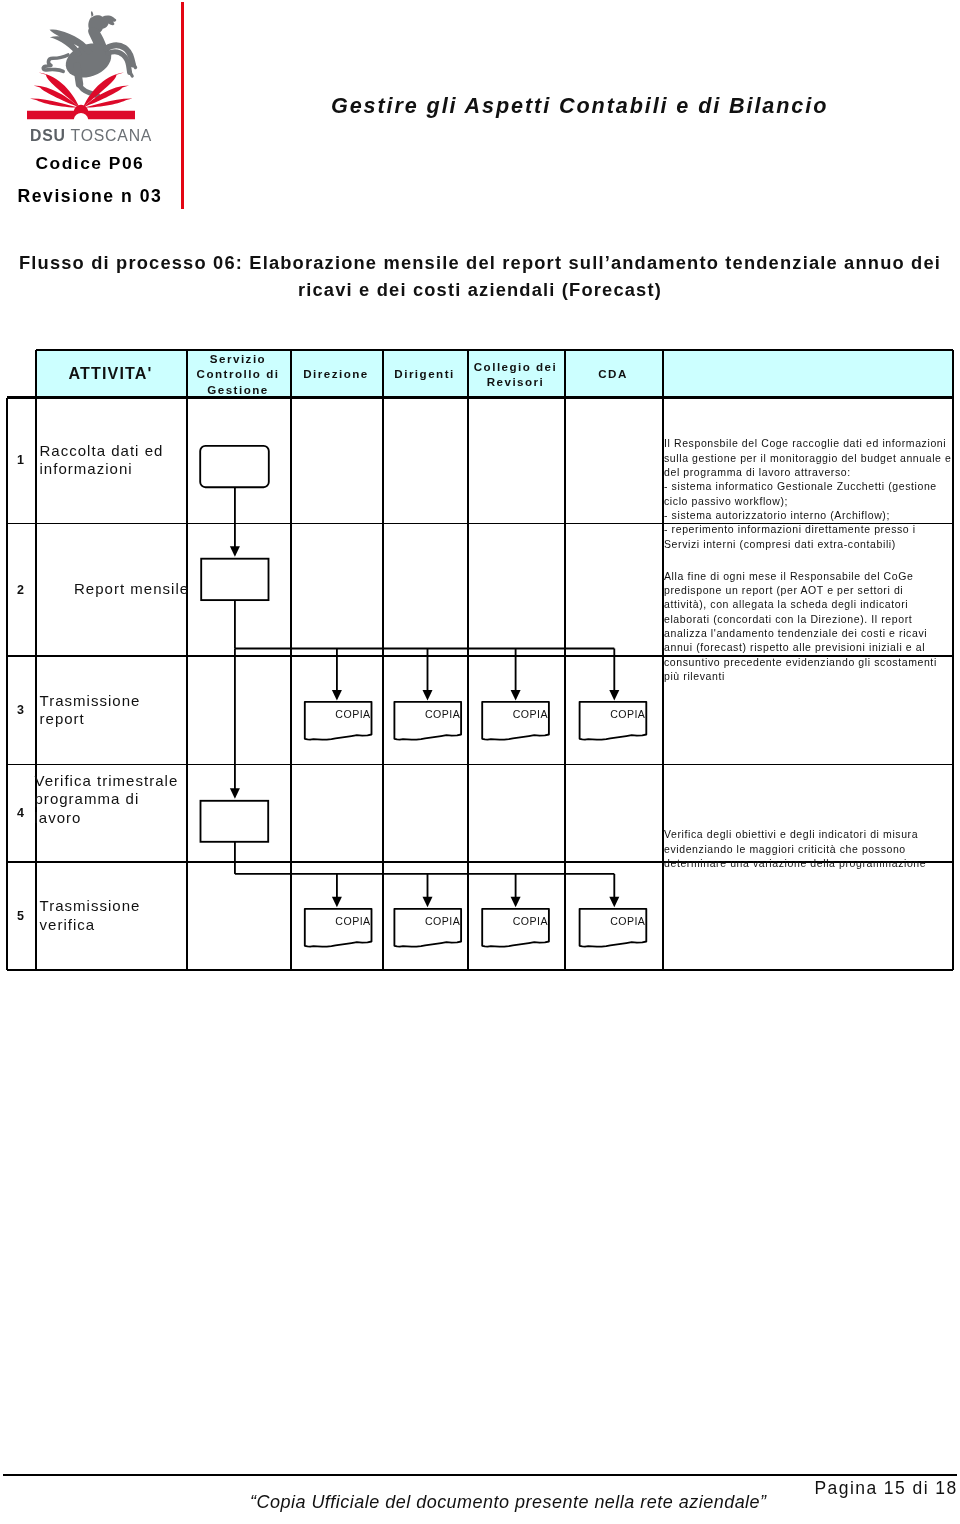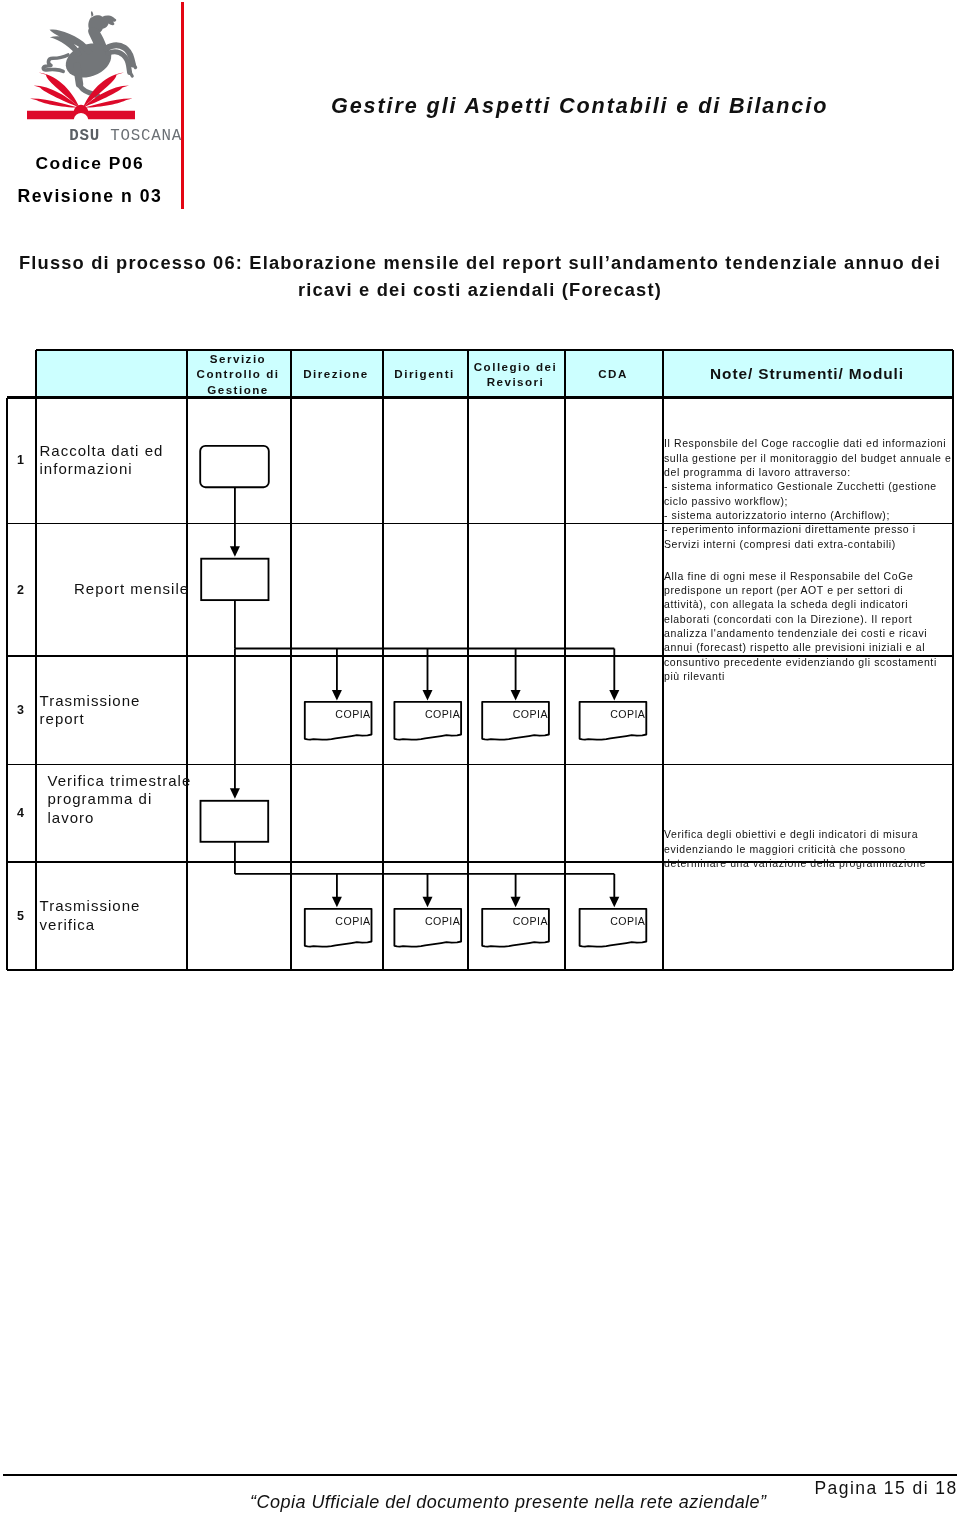--- a/index.html
+++ b/index.html
@@ -3,22 +3,22 @@
 <meta charset="utf-8">
 <title>Gestire gli Aspetti Contabili e di Bilancio</title>
 <style>
   html,body{margin:0;padding:0;}
   body{width:960px;height:1524px;background:#fff;font-family:"Liberation Sans",sans-serif;color:#000;overflow:hidden;position:relative;}
   .page{position:absolute;left:0;top:0;width:960px;height:1524px;}
 
   
   .logo-block{position:absolute;left:22px;top:4px;width:152px;height:140px;}
   .logo-svg{position:absolute;left:0;top:0;}
-  .logo-word{position:absolute;left:8px;top:123px;width:152px;text-align:right;
-     font-family:Liberation Mono, monospace;font-size:15.8px;letter-spacing:.78px;white-space:nowrap;}
+  .logo-word{position:absolute;left:8px;top:123px;width:152px;text-align:left;
+     font-family:Liberation Sans, sans-serif;font-size:15.8px;letter-spacing:.78px;white-space:nowrap;}
   .logo-word b{font-weight:bold;color:#5B6065;}
   .logo-word span{font-weight:normal;color:#6b7075;}
 
   .hdr-rule{position:absolute;left:181.0px;top:2.0px;width:3.2px;height:206.5px;background:#E30613;}
 
   .code-label{position:absolute;left:35.5px;top:153.0px;font-size:17.4px;font-weight:bold;color:#000;
      font-family:"Liberation Sans",sans-serif;letter-spacing:1.50px;white-space:nowrap;}
   .rev-label{position:absolute;left:17.5px;top:186.0px;font-size:17.6px;font-weight:bold;color:#000;
      font-family:"Liberation Sans",sans-serif;letter-spacing:1.55px;white-space:nowrap;}
 
@@ -159,39 +159,39 @@
 <path d="M 475.2 351.8 H 541.9 V 384.5 L 541.9 384.5 L 537.9 385.3 L 532.56 385.7 L 527.23 385.2 L 521.89 386.1 L 516.55 386.9 L 511.22 387.6 L 505.88 388.3 L 501.88 389.1 L 497.21 389.6 L 492.54 389.7 L 487.87 389.3 L 483.87 389.1 L 480.54 389.6 L 477.87 389.4 L 475.2 388.8 Z" stroke-linejoin="round"></path>
 <path d="M 572.6 351.8 H 639.3 V 384.5 L 639.3 384.5 L 635.3 385.3 L 629.96 385.7 L 624.63 385.2 L 619.29 386.1 L 613.95 386.9 L 608.62 387.6 L 603.28 388.3 L 599.28 389.1 L 594.61 389.6 L 589.94 389.7 L 585.27 389.3 L 581.27 389.1 L 577.94 389.6 L 575.27 389.4 L 572.6 388.8 Z" stroke-linejoin="round"></path>
 <path d="M 297.8 558.8 H 364.5 V 591.5 L 364.5 591.5 L 360.5 592.3 L 355.16 592.7 L 349.83 592.2 L 344.49 593.1 L 339.15 593.9 L 333.82 594.6 L 328.48 595.3 L 324.48 596.1 L 319.81 596.6 L 315.14 596.7 L 310.47 596.3 L 306.47 596.1 L 303.14 596.6 L 300.47 596.4 L 297.8 595.8 Z" stroke-linejoin="round"></path>
 <path d="M 387.4 558.8 H 454.1 V 591.5 L 454.1 591.5 L 450.1 592.3 L 444.76 592.7 L 439.43 592.2 L 434.09 593.1 L 428.75 593.9 L 423.42 594.6 L 418.08 595.3 L 414.08 596.1 L 409.41 596.6 L 404.74 596.7 L 400.07 596.3 L 396.07 596.1 L 392.74 596.6 L 390.07 596.4 L 387.4 595.8 Z" stroke-linejoin="round"></path>
 <path d="M 475.2 558.8 H 541.9 V 591.5 L 541.9 591.5 L 537.9 592.3 L 532.56 592.7 L 527.23 592.2 L 521.89 593.1 L 516.55 593.9 L 511.22 594.6 L 505.88 595.3 L 501.88 596.1 L 497.21 596.6 L 492.54 596.7 L 487.87 596.3 L 483.87 596.1 L 480.54 596.6 L 477.87 596.4 L 475.2 595.8 Z" stroke-linejoin="round"></path>
 <path d="M 572.6 558.8 H 639.3 V 591.5 L 639.3 591.5 L 635.3 592.3 L 629.96 592.7 L 624.63 592.2 L 619.29 593.1 L 613.95 593.9 L 608.62 594.6 L 603.28 595.3 L 599.28 596.1 L 594.61 596.6 L 589.94 596.7 L 585.27 596.3 L 581.27 596.1 L 577.94 596.6 L 575.27 596.4 L 572.6 595.8 Z" stroke-linejoin="round"></path>
 </g>
 </svg>
 </div>
 
+  <div class="cellbox hdrcell big" style="left:35px;top:350px;width:151px;height:48px;white-space:pre-line;">ATTIVITA'</div>
   <div class="cellbox hdrcell " style="left:186px;top:350px;width:104px;height:48px;white-space:pre-line;">Servizio
 Controllo di
 Gestione</div>
   <div class="cellbox hdrcell " style="left:290px;top:350px;width:92px;height:48px;white-space:pre-line;border-radius:19px;">Direzione</div>
   <div class="cellbox hdrcell " style="left:382px;top:350px;width:85px;height:48px;white-space:pre-line;">Dirigenti</div>
   <div class="cellbox hdrcell " style="left:467px;top:350px;width:97px;height:48px;white-space:pre-line;">Collegio dei
 Revisori</div>
   <div class="cellbox hdrcell " style="left:564px;top:350px;width:98px;height:48px;white-space:pre-line;">CDA</div>
-  <div class="cellbox hdrcell big note-h" style="left:662px;top:350px;width:290px;height:48px;white-space:pre-line;">Note/ Strumenti/ Moduli</div>
   <div class="cellbox numcell" style="left:6px;top:397.6px;width:29px;height:125.6px;">1</div>
   <div class="cellbox actcell" style="left:35px;top:397.6px;width:151px;height:125.6px;">Raccolta dati ed
 informazioni</div>
   <div class="cellbox numcell" style="left:6px;top:523.2px;width:29px;height:132.8px;">2</div>
   <div class="cellbox actcell" style="left:35px;top:523.2px;width:174px;height:132.8px;padding-left:39px;">Report mensile</div>
   <div class="cellbox numcell" style="left:6px;top:656.0px;width:29px;height:108.5px;">3</div>
   <div class="cellbox actcell" style="left:35px;top:656.0px;width:151px;height:108.5px;">Trasmissione
 report</div>
   <div class="cellbox numcell" style="left:6px;top:764.5px;width:29px;height:97.5px;">4</div>
-  <div class="cellbox actcell" style="left:43px;top:764.5px;width:151px;height:70px;">Verifica trimestrale
+  <div class="cellbox actcell" style="left:30px;top:764.5px;width:151px;height:70px;">Verifica trimestrale
 programma di
 lavoro</div>
   <div class="cellbox numcell" style="left:6px;top:862.0px;width:29px;height:108.0px;">5</div>
   <div class="cellbox actcell" style="left:35px;top:862.0px;width:151px;height:108.0px;">Trasmissione
 verifica</div>
   <div class="cellbox notecell" style="left:662px;top:400.4px;width:290px;height:120.7px;">Il Responsbile del Coge raccoglie dati ed informazioni
 sulla gestione per il monitoraggio del budget annuale e
 del programma di lavoro attraverso:
 - sistema informatico Gestionale Zucchetti (gestione
 ciclo passivo workflow);

